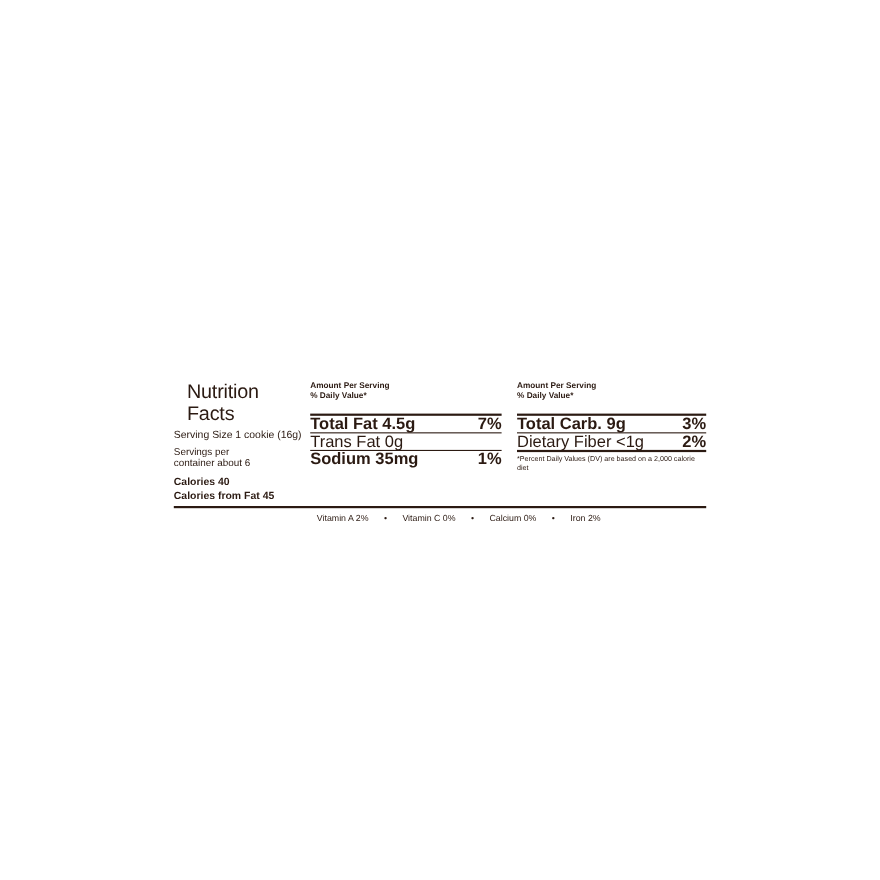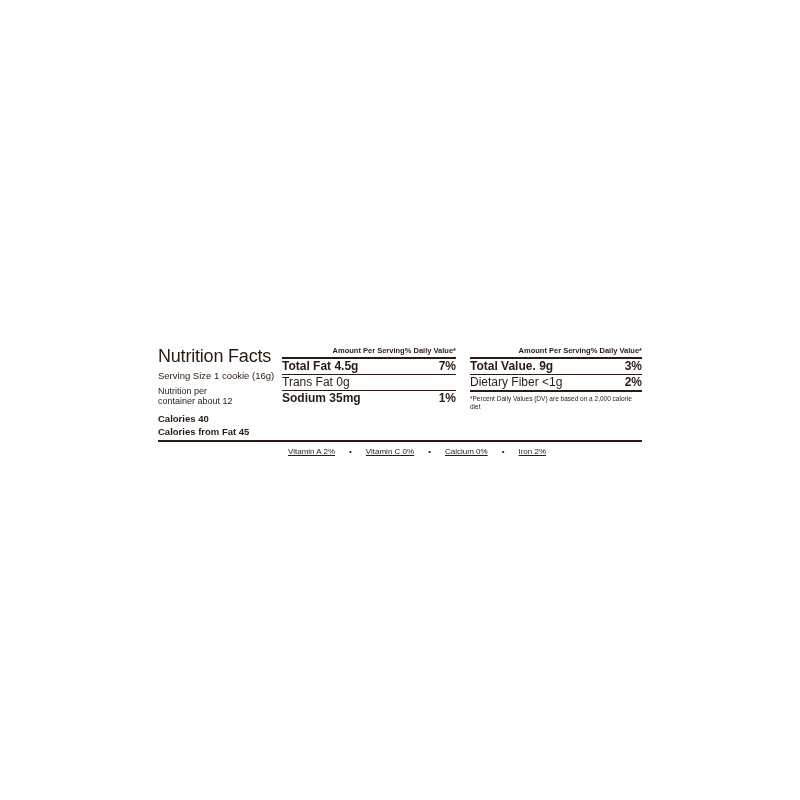--- a/index.html
+++ b/index.html
@@ -30,21 +30,21 @@
     width: 124px;
     padding-right: 6px;
     box-sizing: border-box;
   }
 
   .nf-title {
     font-size: 18px;
     font-weight: 400;
     letter-spacing: -0.2px;
     line-height: 20px;
-    margin: 0 0 4px 0;
+    margin: 0 0 4px 12px;
     color: #2b1a12;
   }
 
   .serving-size {
     font-size: 9.5px;
     line-height: 11px;
     margin-bottom: 5px;
   }
 
   .servings-per {
@@ -61,39 +61,40 @@
 
   
   .col-mid, .col-right {
     box-sizing: border-box;
   }
   .col-mid { width: 174px; margin-right: 14px; }
   .col-right { width: 172px; }
 
   .hdr {
     display: flex;
-    justify-content: flex-end;
+    justify-content: space-between;
     font-size: 7.5px;
     font-weight: bold;
     line-height: 9px;
-    padding-bottom: 2px;
+    padding-bottom: 12px;
+    flex-direction: column;
   }
 
   .rule-thick {
     border-top: 2px solid #2b1a12;
   }
   .rule-thin {
     border-top: 1px solid #2b1a12;
   }
 
   .nrow {
     display: flex;
     justify-content: space-between;
     align-items: baseline;
-    font-size: 12px;
+    font-size: 15px;
     line-height: 11px;
     padding: 2px 0 2px 0;
     border-bottom: 1px solid #2b1a12;
   }
   .nrow:last-of-type { border-bottom: none; }
 
   .nrow .nm { white-space: nowrap; }
   .nrow .dv { font-weight: bold; white-space: nowrap; }
   .bold { font-weight: bold; }
 
@@ -114,39 +115,39 @@
   .vitamins {
     display: flex;
     flex-direction: row;
     font-size: 8px;
     line-height: 10px;
     padding-top: 5px;
     padding-left: 130px;
     box-sizing: border-box;
     width: 484px;
   }
-  .vitamins .vit { white-space: nowrap; text-decoration: underline; }
+  .vitamins .vit { white-space: nowrap; }
   .vitamins .dot {
     padding: 0 14px;
     font-size: 8px;
   }
 </style>
 </head>
 <body>
 
 <div id="label">
 
   <div class="panel">
 
     <div class="col-left">
       <div class="nf-title">Nutrition Facts</div>
       <div class="serving-size">Serving Size 1 cookie (16g)</div>
       <div class="servings-per">
-        <div>Nutrition per</div>
-        <div>container about 12</div>
+        <div>Servings per</div>
+        <div>container about 6</div>
       </div>
       <div class="calories-line">Calories 40</div>
       <div class="calories-line">Calories from Fat 45</div>
     </div>
 
     <div class="col-mid">
       <div class="hdr">
         <span>Amount Per Serving</span>
         <span>% Daily Value*</span>
       </div>
@@ -167,21 +168,21 @@
     </div>
 
     <div class="col-right">
       <div class="hdr">
         <span>Amount Per Serving</span>
         <span>% Daily Value*</span>
       </div>
       <div class="rule-thick"></div>
 
       <div class="nrow">
-        <span class="nm bold">Total Value. 9g</span>
+        <span class="nm bold">Total Carb. 9g</span>
         <span class="dv">3%</span>
       </div>
       <div class="nrow">
         <span class="nm">Dietary Fiber &lt;1g</span>
         <span class="dv">2%</span>
       </div>
 
       <div class="rule-thin"></div>
       <div class="footnote">*Percent Daily Values (DV) are based on a 2,000 calorie diet</div>
     </div>

